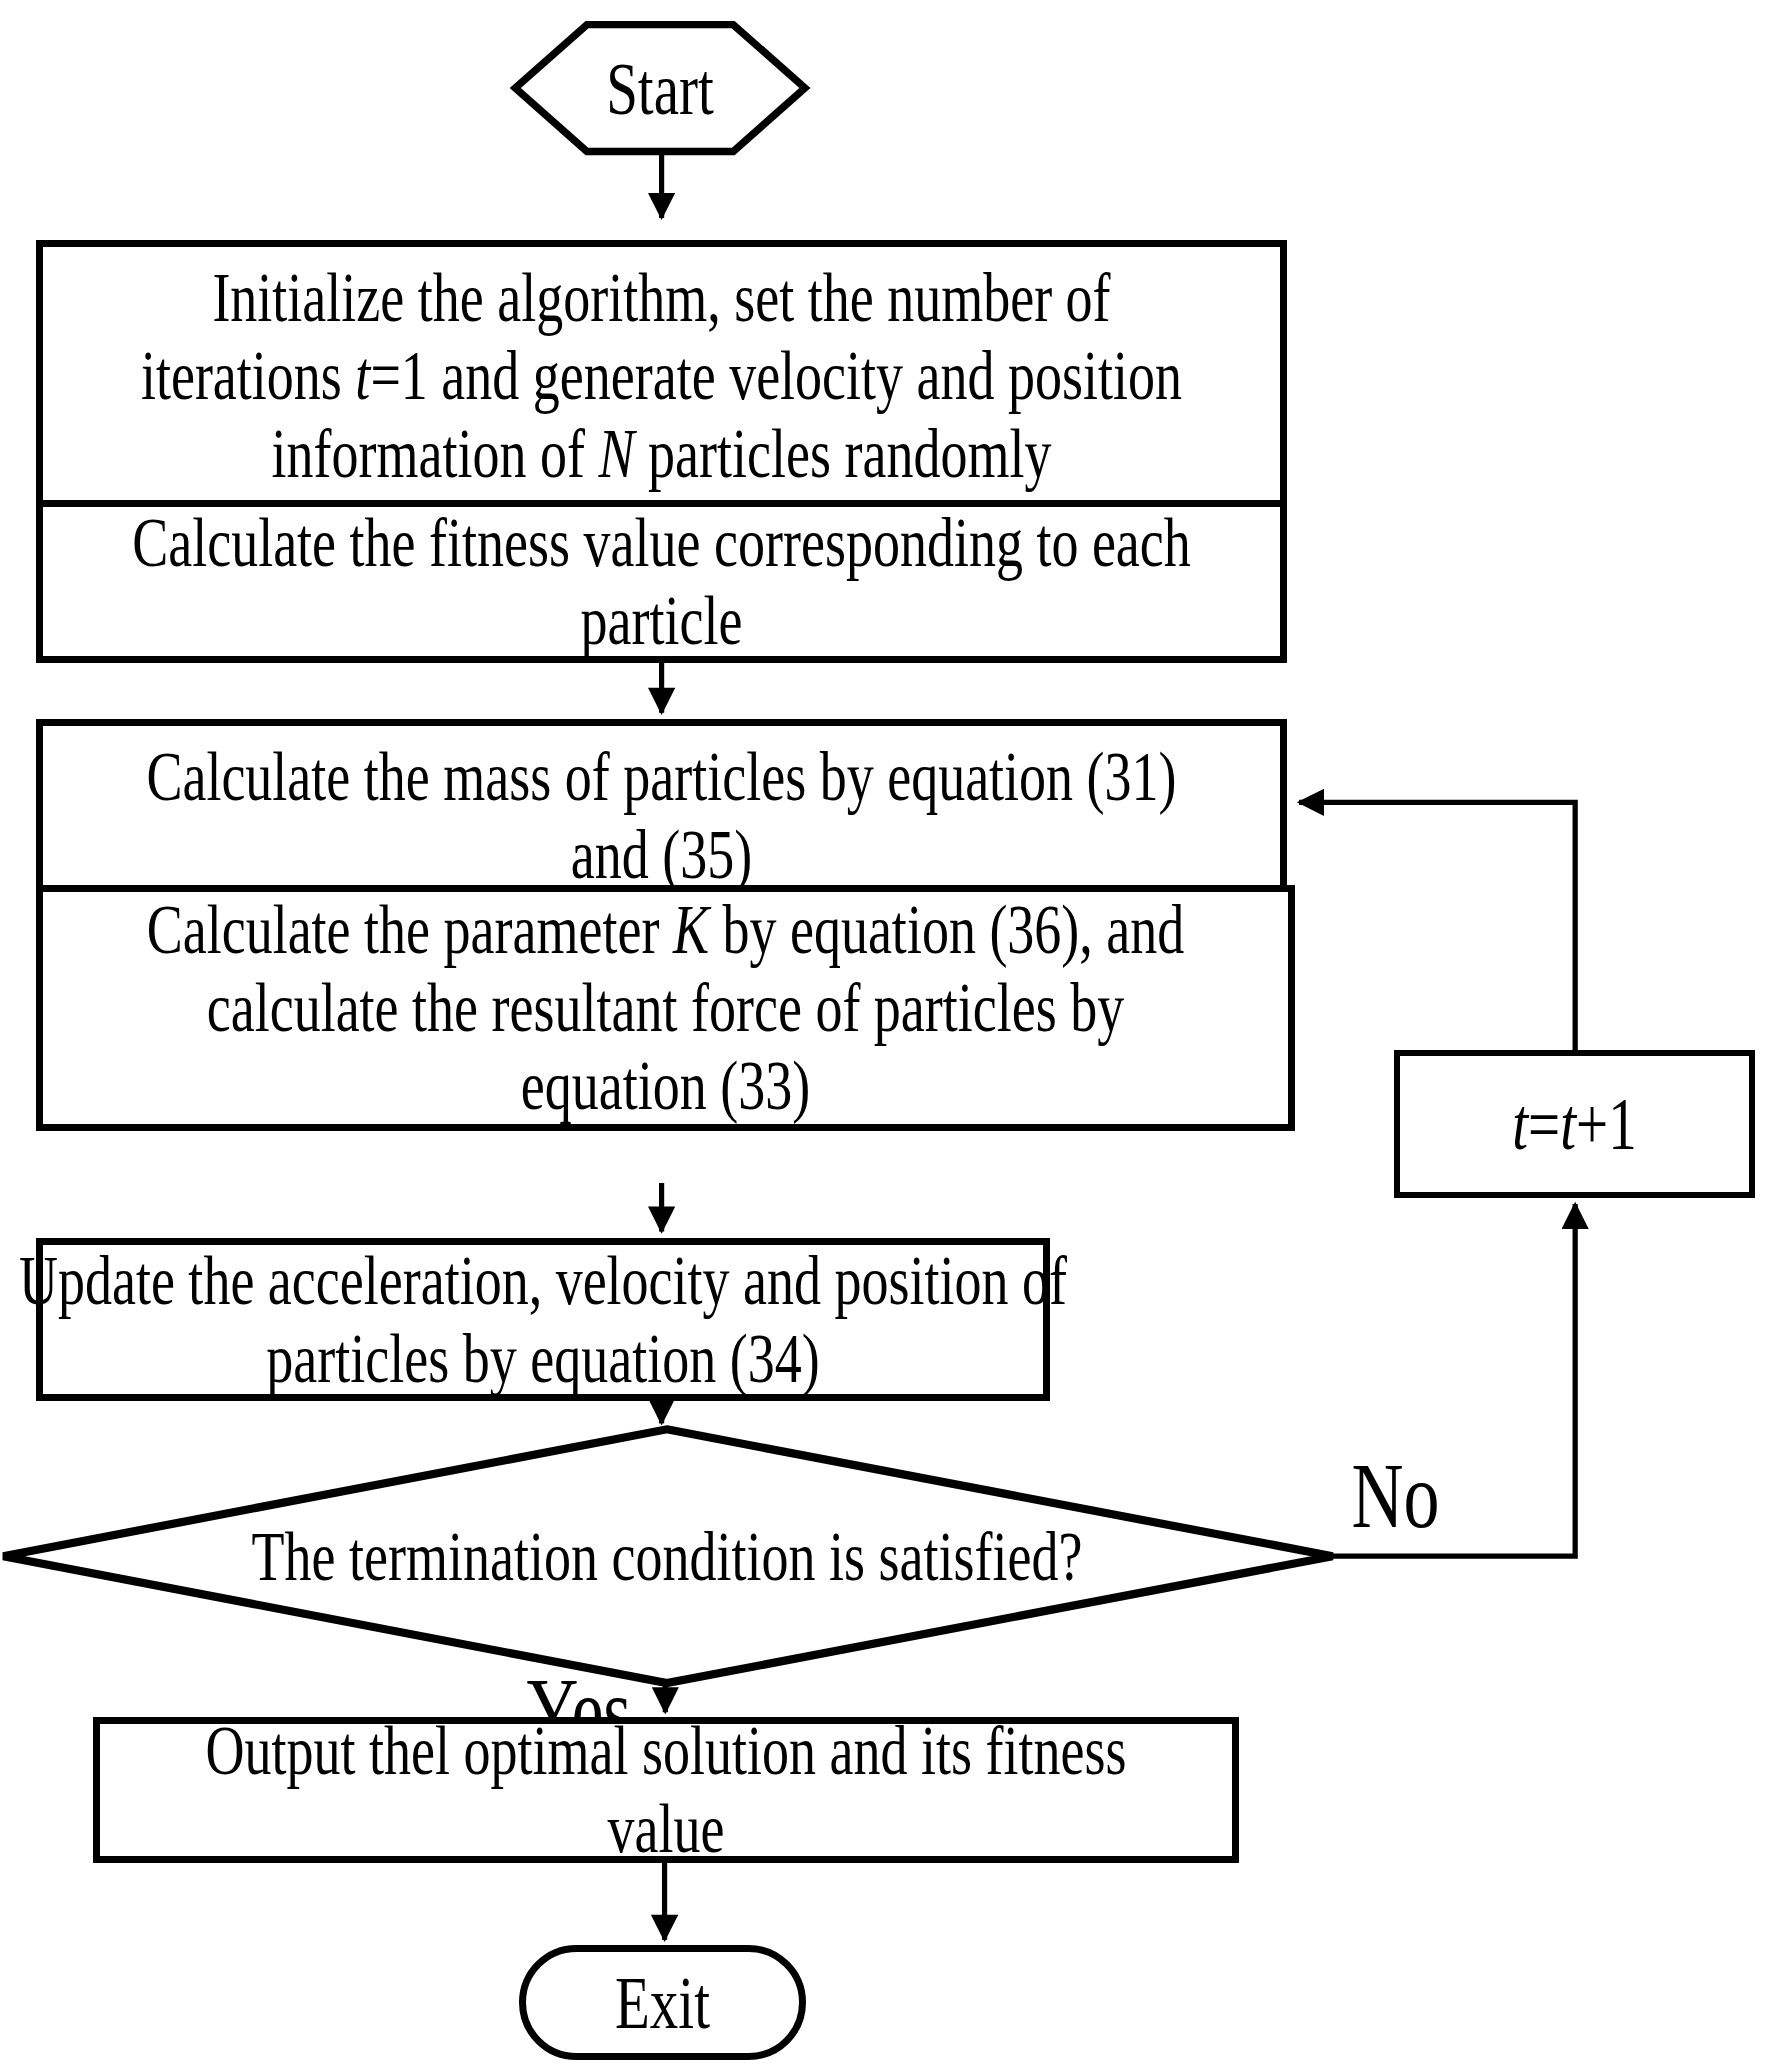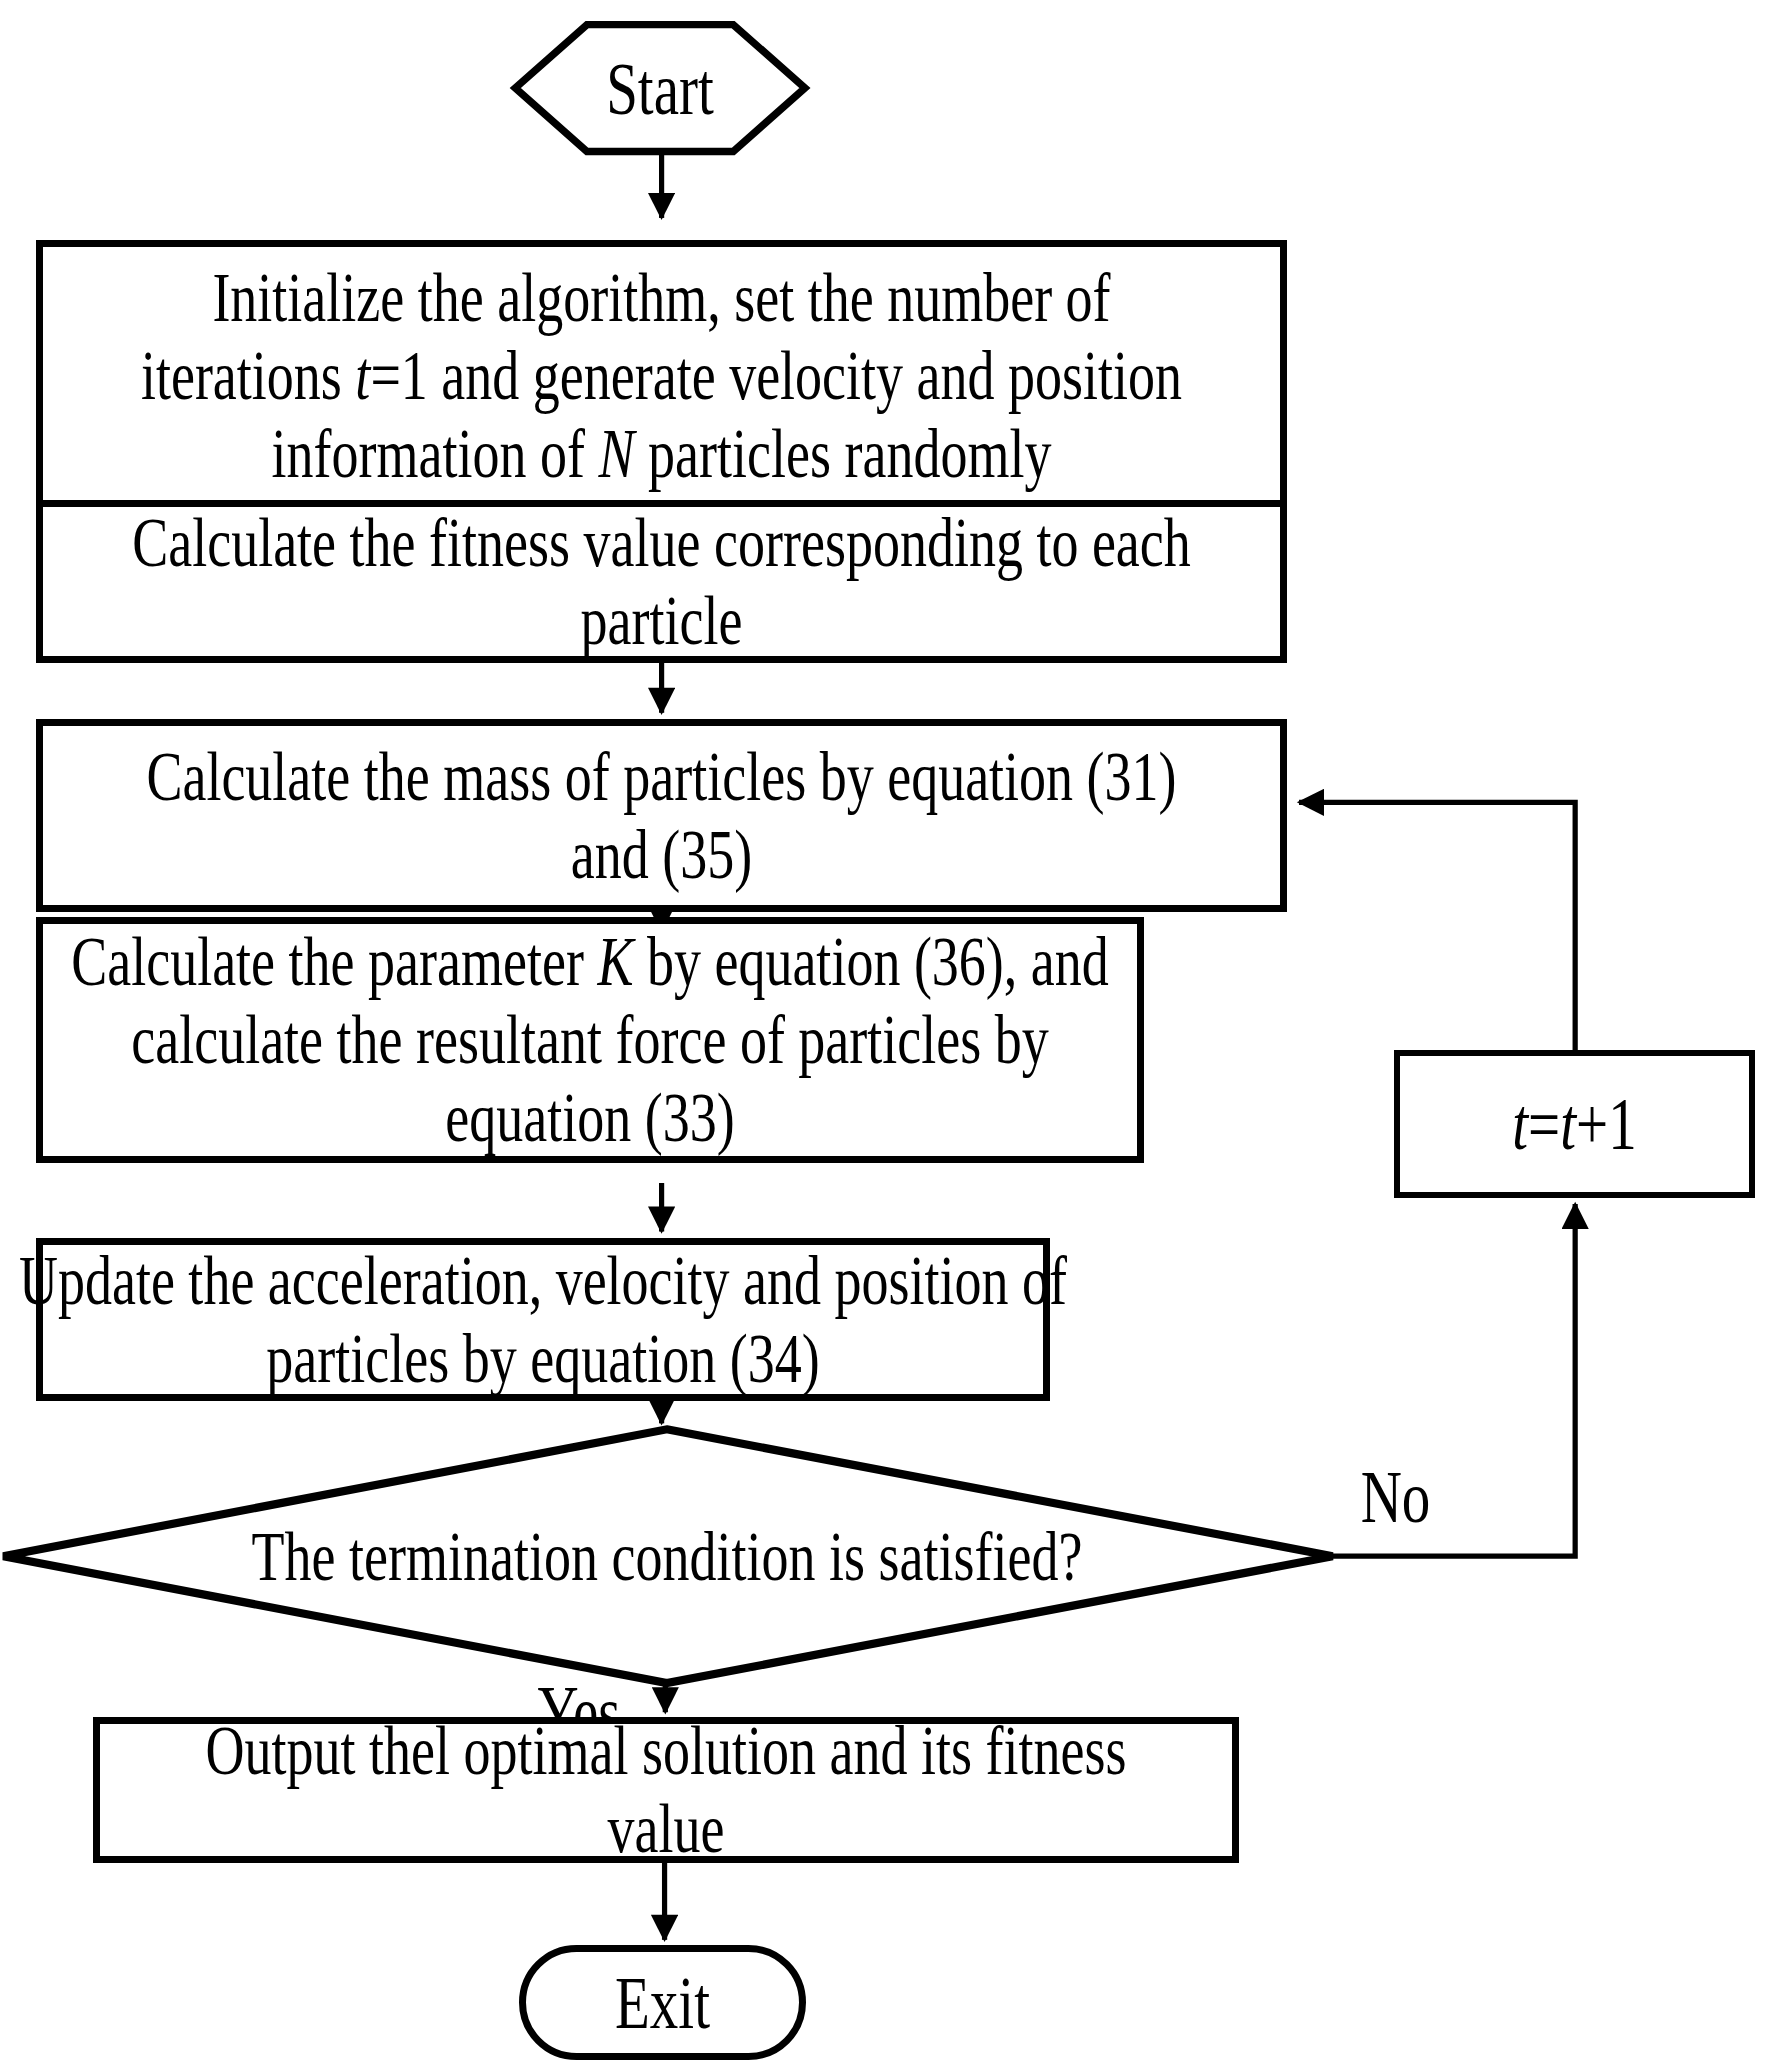--- a/index.html
+++ b/index.html
@@ -18,21 +18,21 @@
     display:flex;flex-direction:column;justify-content:center;align-items:center;
     text-align:center;
     font-size:54px;line-height:78px;
     box-sizing:border-box;
   }
   .rect{border:7.5px solid #000;background:#fff;}
   .stadium{border:7.5px solid #000;background:#fff;border-radius:60px;}
   .ghost{background:transparent;border:none;}
   .tline{white-space:nowrap;transform:scaleY(1.3);}
   .biglabel .tline{font-size:57px;}
-  .floating{position:absolute;z-index:2;display:flex;justify-content:center;align-items:center;font-size:57px;}
+  .floating{position:absolute;z-index:2;display:flex;justify-content:center;align-items:center;font-size:72px;}
   i{font-style:italic;}
 </style>
 </head>
 <body>
 
 <div class="stage">
 
   <svg class="layer" width="1771" height="2066" viewBox="0 0 2372 2768">
     <defs>
       <marker id="ah" viewBox="0 0 10 10" refX="9.2" refY="5" markerWidth="6.8" markerHeight="5.2" orient="auto" markerUnits="strokeWidth">
@@ -75,21 +75,21 @@
       </div>
   </div>
 
   <div class="node rect" style="left:36px;top:719px;width:1251px;height:193px;">
     <div>
         <div class="tline"><span>Calculate the mass of particles by equation (31)</span></div>
         <div class="tline"><span>and (35)</span></div>
       </div>
   </div>
 
-  <div class="node rect" style="left:36px;top:917px;width:1108px;height:246px;">
+  <div class="node rect" style="left:36px;top:885px;width:1259px;height:246px;">
     <div>
         <div class="tline"><span>Calculate the parameter </span><i>K</i><span> by equation (36), and</span></div>
         <div class="tline"><span>calculate the resultant force of particles by</span></div>
         <div class="tline"><span>equation (33)</span></div>
       </div>
   </div>
 
   <div class="node rect" style="left:36px;top:1238px;width:1014px;height:163px;">
     <div>
         <div class="tline"><span>Update the acceleration, velocity and position of</span></div>

